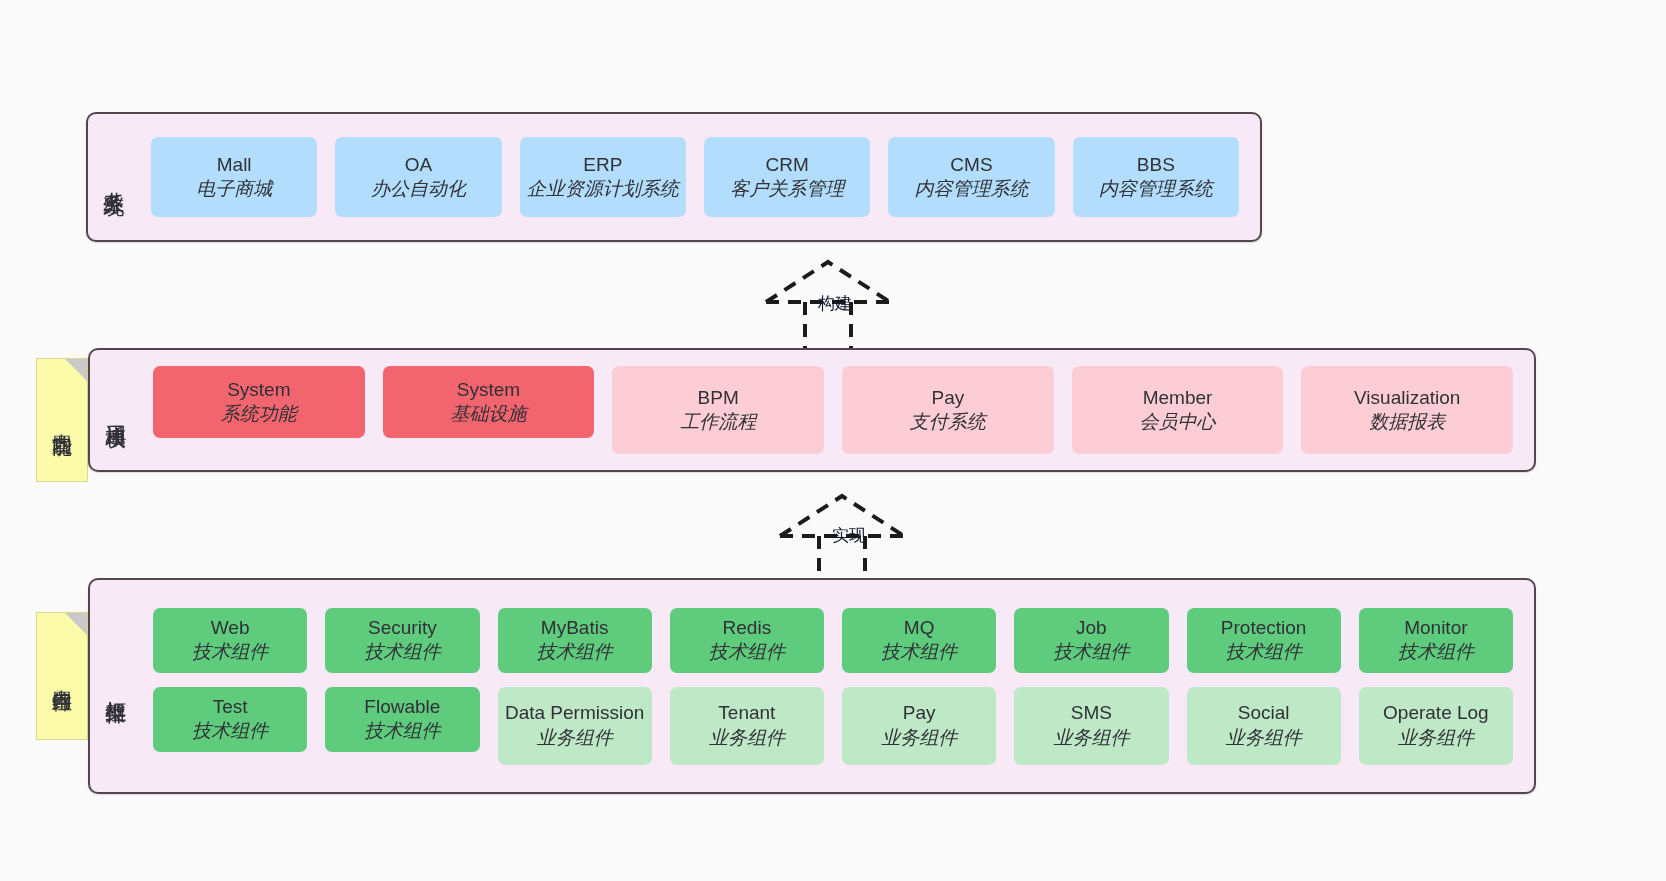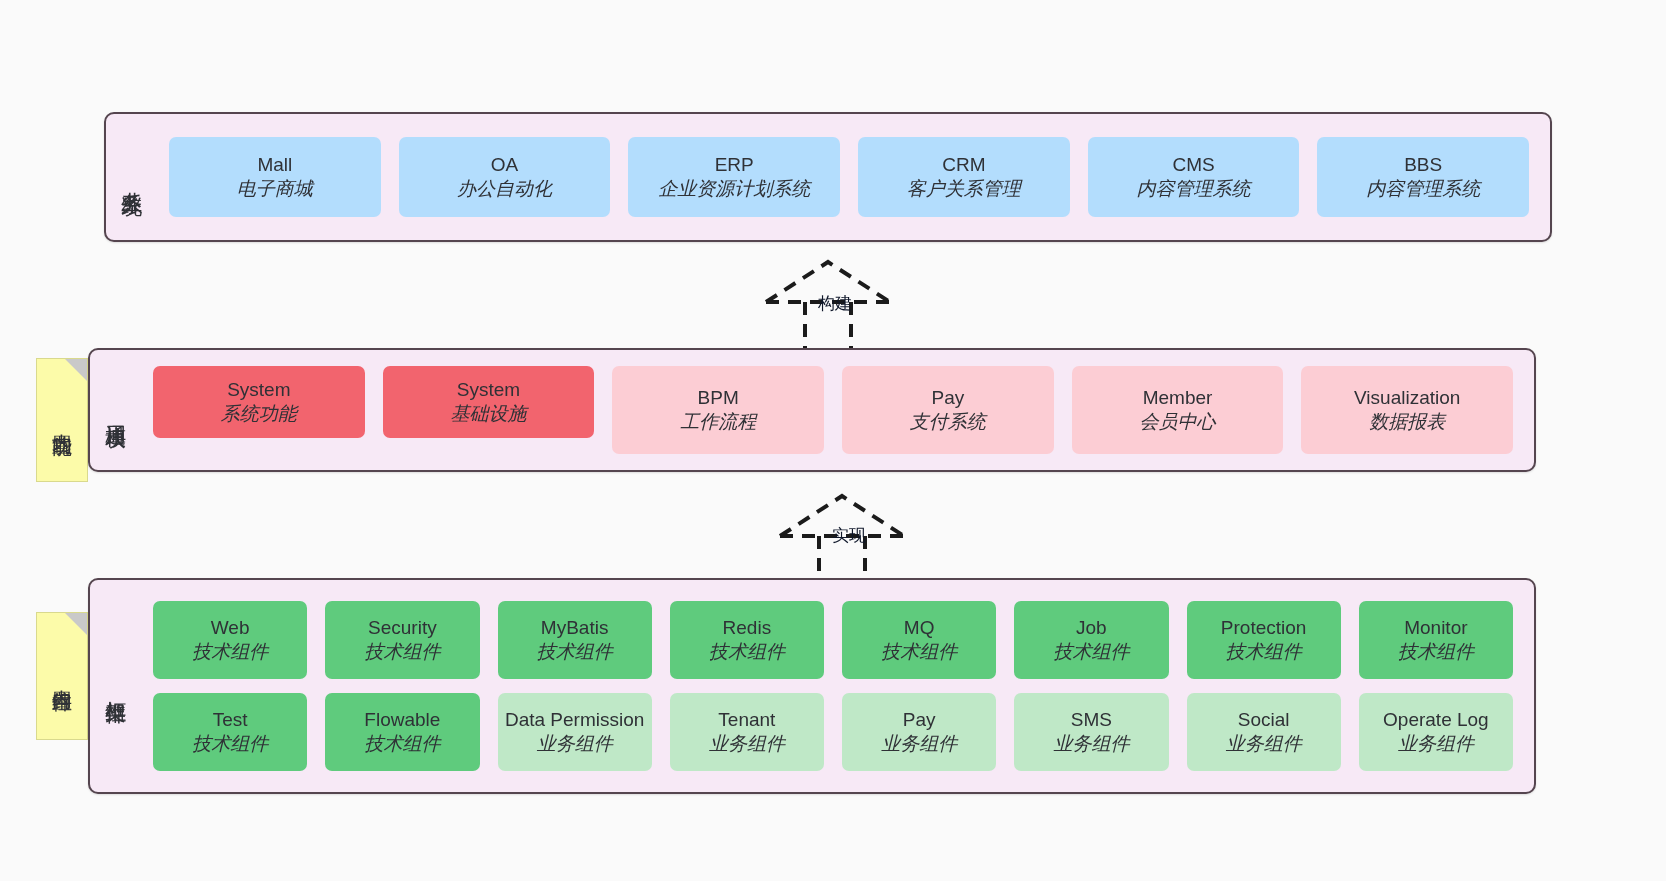--- a/index.html
+++ b/index.html
@@ -82,21 +82,21 @@
     box-sizing: border-box;
     padding: 4px 6px;
     color: #2f3136;
   }
   .node .l1 { display: block; }
   .node .l2 { display: block; font-style: italic; }
 
   .node.blue   { background: #b3ddfd; height: 80px; }
   .node.red    { background: #f2646e; height: 72px; }
   .node.pink   { background: #fccdd4; height: 88px; }
-  .node.green  { background: #5fcb7d; height: 78px; }
+  .node.green  { background: #5fcb7d; height: 65px; }
   .node.lgreen { background: #bfe8c7; height: 78px; }
 
   
   .note {
     position: absolute;
     width: 52px;
     background: #fcfba9;
     border: 1px solid #d9d98d;
     box-sizing: border-box;
     display: flex;
@@ -130,21 +130,21 @@
     background: transparent;
     white-space: nowrap;
     line-height: 1;
   }
 </style>
 </head>
 <body>
 
 <div class="canvas">
 
-  <div class="layer" id="layer-business" style="left:104px; top:112px; width:1448px; height:130px;">
+  <div class="layer" id="layer-business" style="left:86px; top:112px; width:1176px; height:130px;">
     <div class="layer-label">业务系统</div>
     <div class="layer-body">
       <div class="row">
 
         <div class="node blue">
           <span class="l1">Mall</span>
           <span class="l2">电子商城</span>
         </div>
 
         <div class="node blue">

